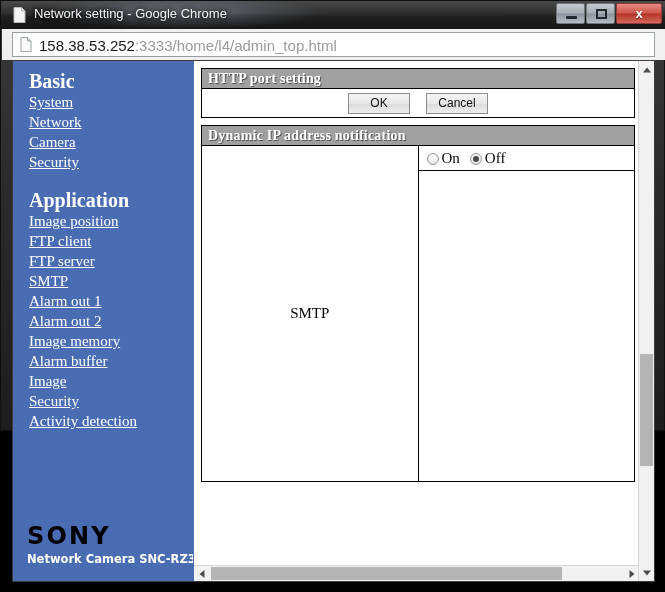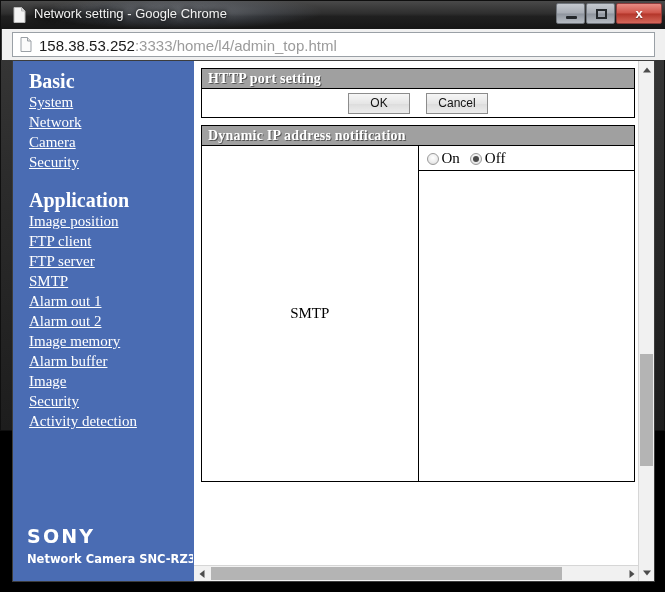--- a/index.html
+++ b/index.html
@@ -145,22 +145,22 @@
     text-decoration: underline;
     line-height: 20px;
     display: block;
     white-space: nowrap;
     cursor: pointer;
   }
   .nav-gap { height: 18px; }
   .sony-block { position: absolute; left: 14px; bottom: 14px; width: 170px; }
   .sony-logo {
     font-family: "DejaVu Sans", sans-serif;
-    font-weight: bold; font-size: 19px; letter-spacing: 2.2px;
-    color: #ffffff; line-height: 22px;
+    font-weight: bold; font-size: 24px; letter-spacing: 2.2px;
+    color: #000000; line-height: 22px;
   }
   .sony-sub {
     font-family: "DejaVu Sans", sans-serif;
     font-weight: bold; font-size: 11.5px; color: #ffffff;
     line-height: 16px; margin-top: 4px; white-space: nowrap;
   }
 
   
   .content {
     position: absolute; left: 181px; top: 0; width: 446px; height: 520px;

